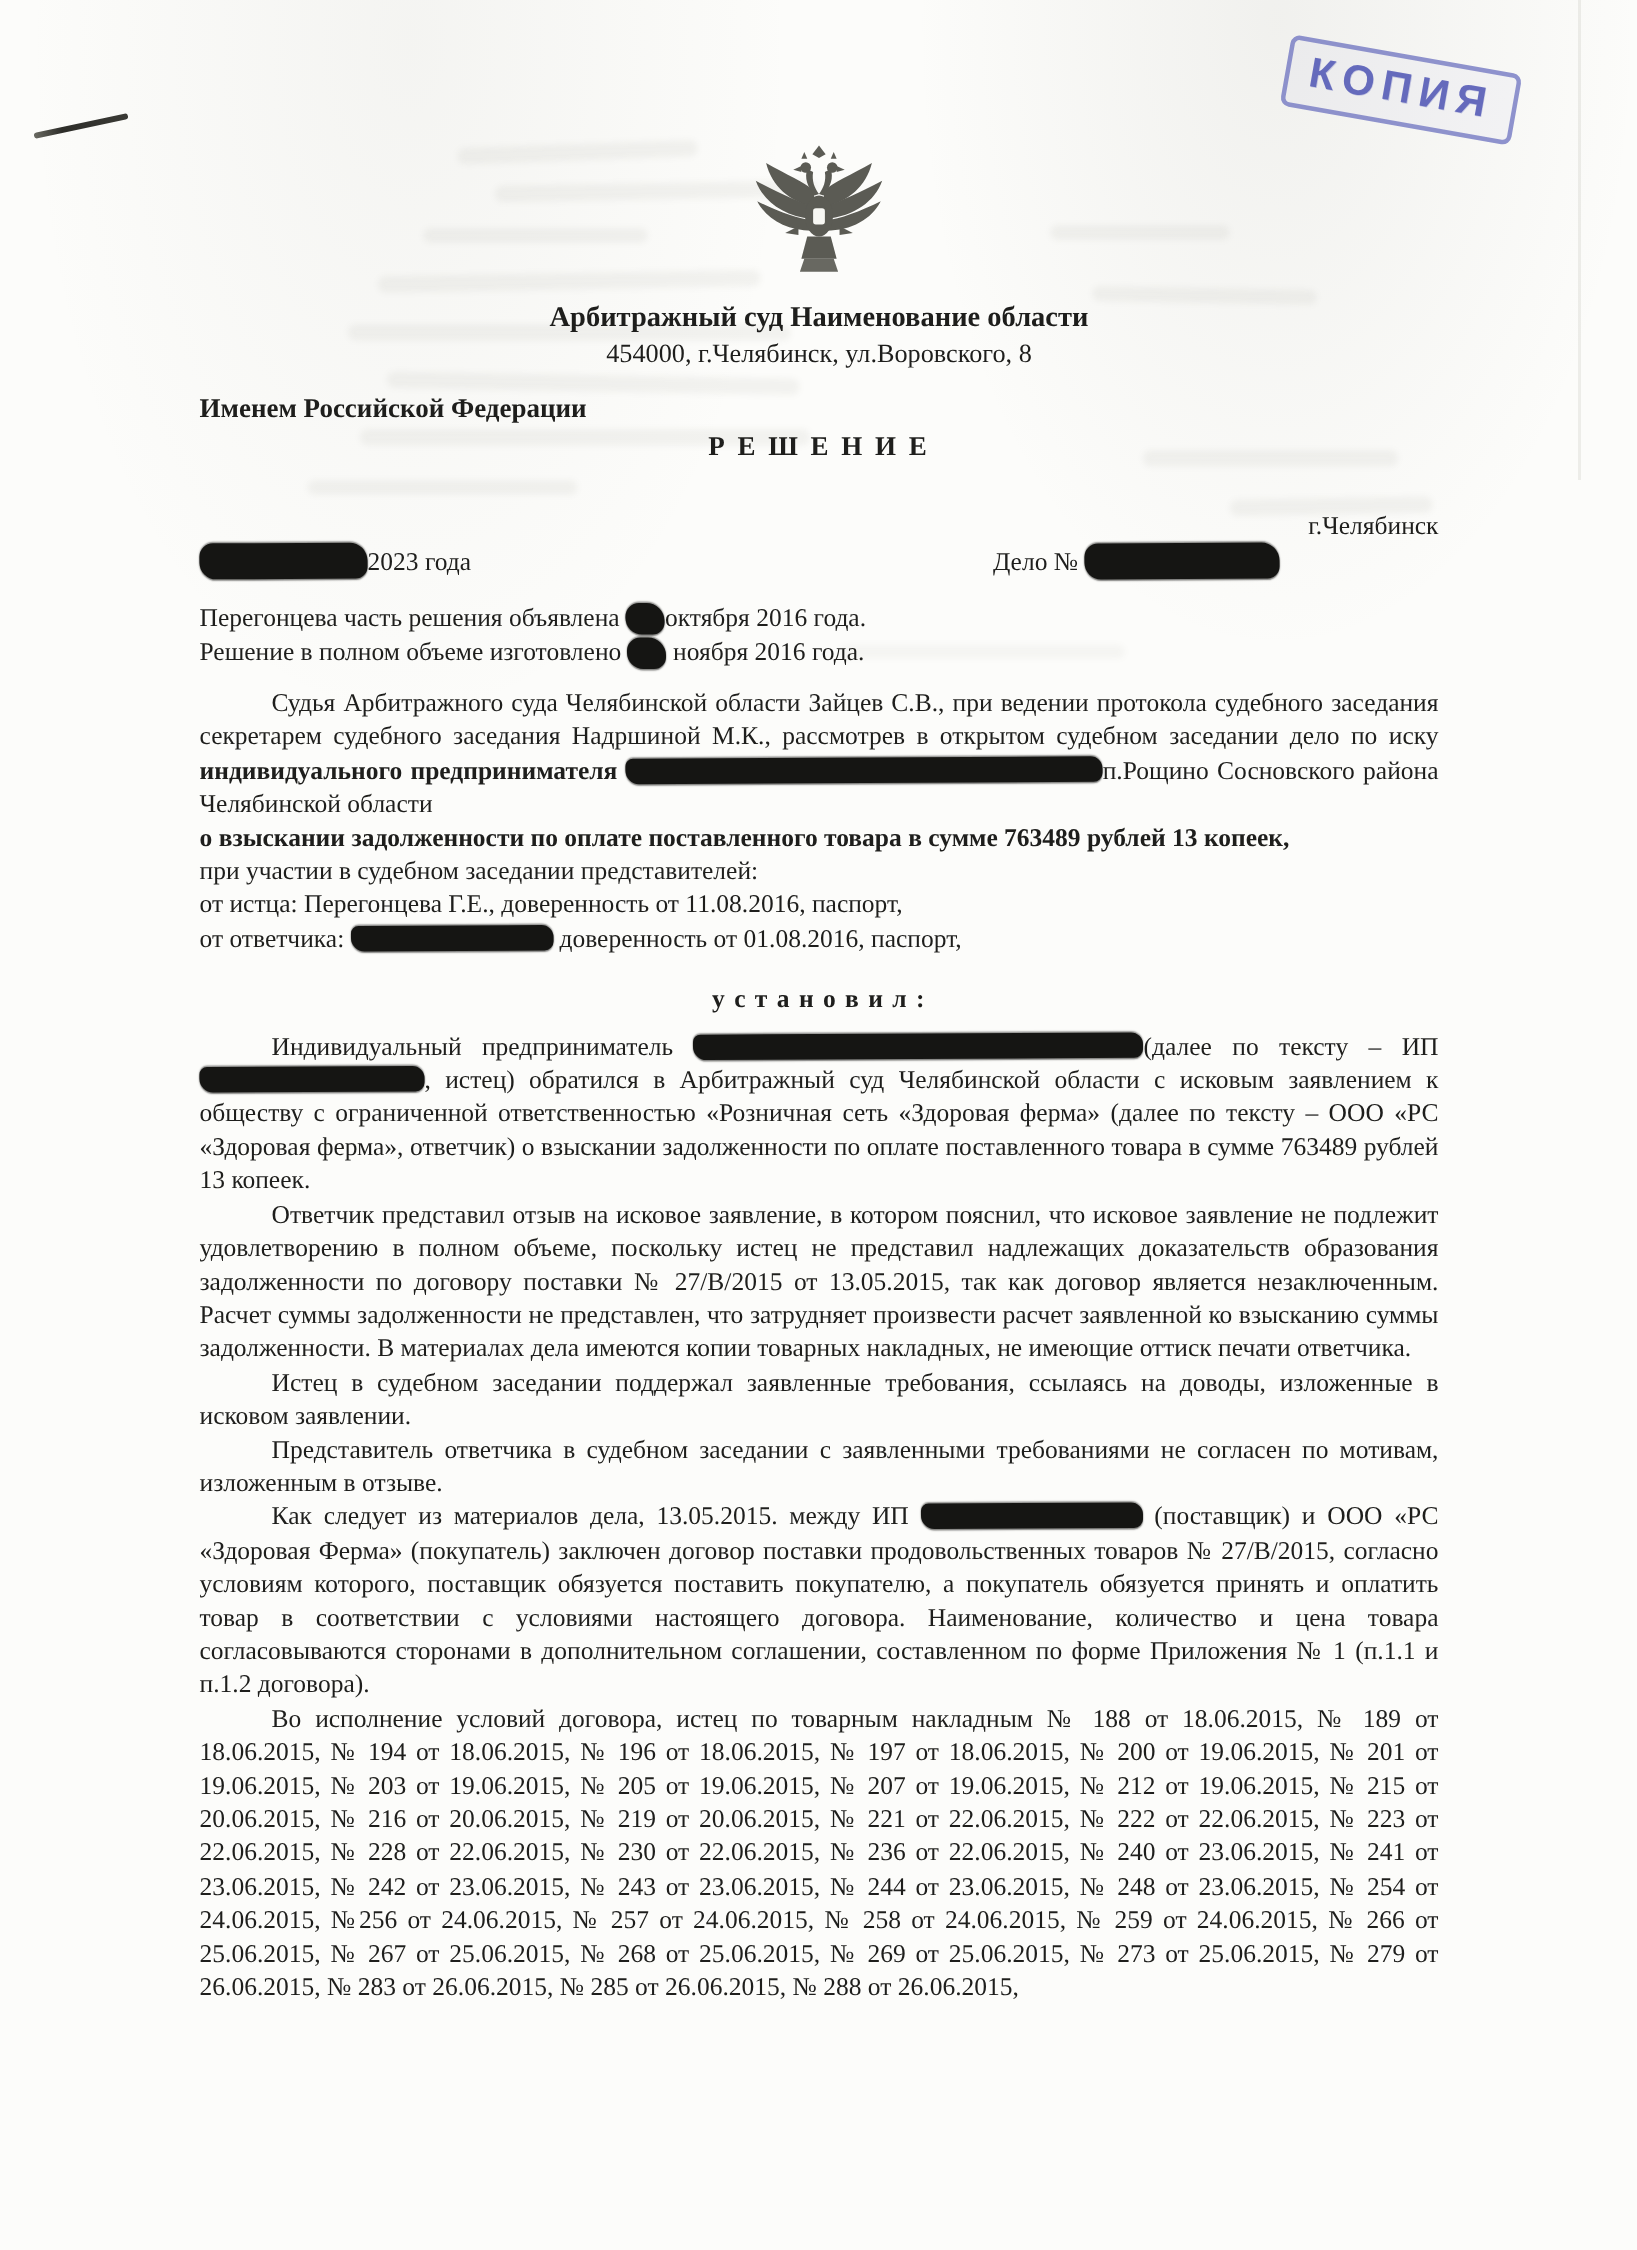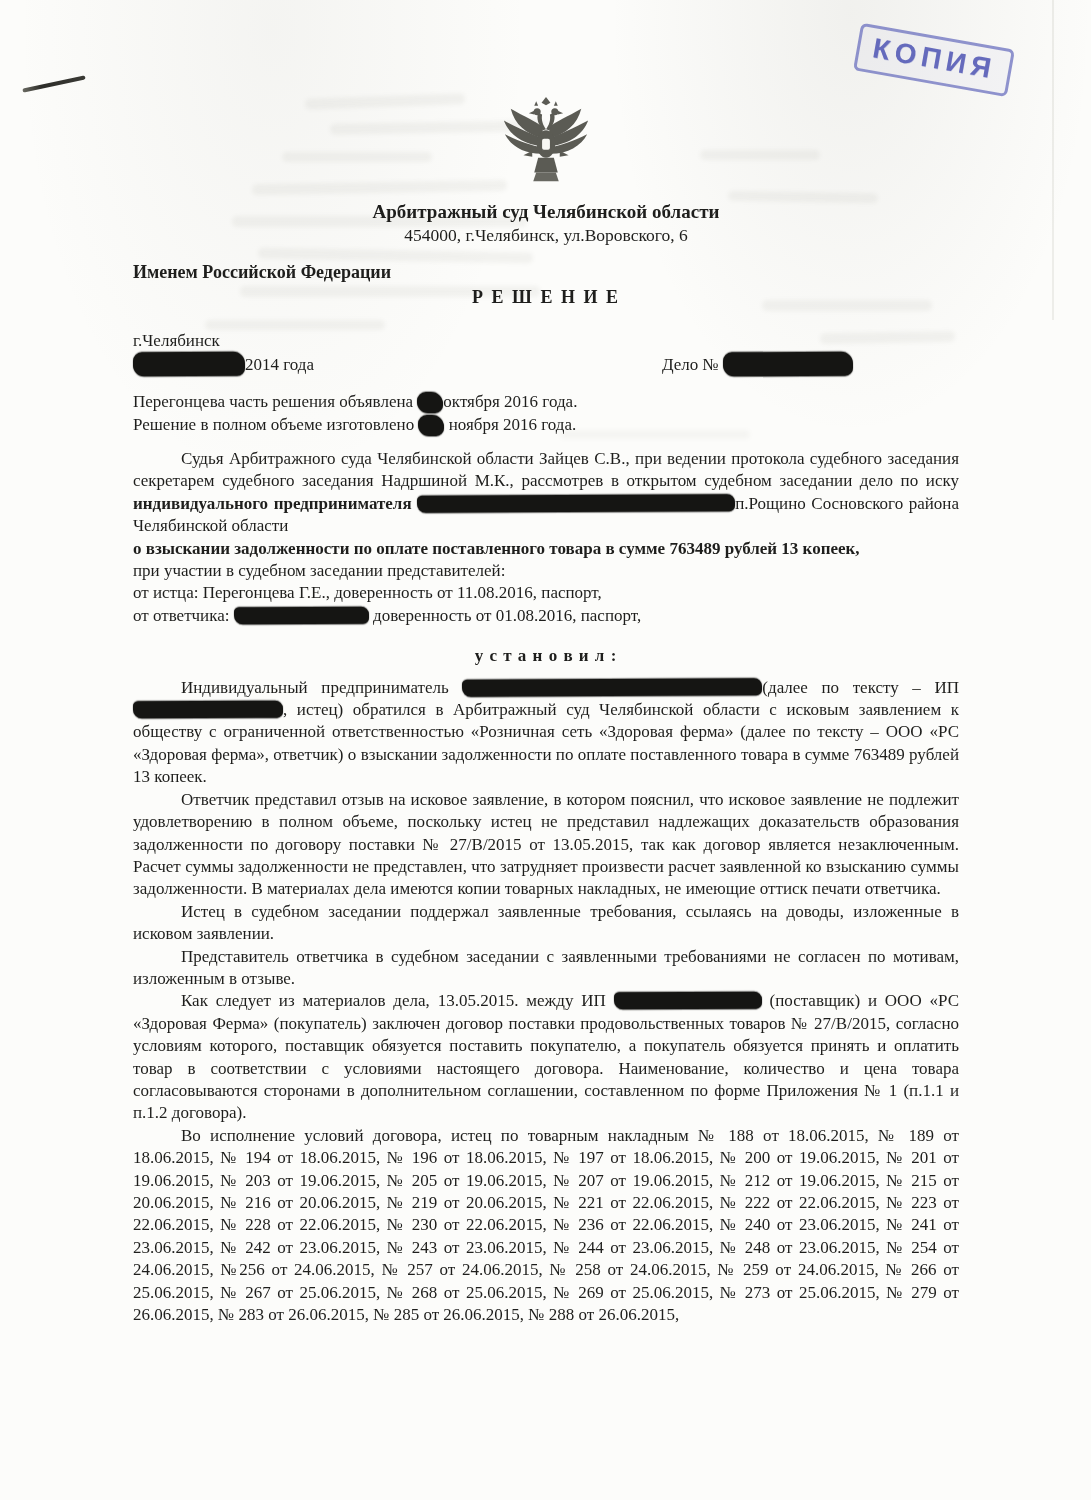--- a/index.html
+++ b/index.html
@@ -17,21 +17,21 @@
       #fcfcfa;
   }
   .content{position:absolute;left:133px;top:0;width:826px;}
   
   .emblem{margin:95px auto 0;width:98px;height:98px;}
   .court-name{margin-top:7px;text-align:center;font-weight:bold;font-size:19px;line-height:23px;}
   .court-address{text-align:center;font-size:17.5px;line-height:22px;margin-top:1px;}
   .in-name{margin-top:15px;text-align:left;font-weight:bold;font-size:18px;line-height:22px;}
   .title{margin-top:3px;text-align:center;font-weight:bold;font-size:18px;letter-spacing:2px;line-height:23px;}
   
-  .city{margin-top:21px;font-size:17px;line-height:22px;}
+  .city{margin-top:31px;font-size:17px;line-height:22px;text-align:right;}
   .date-row{display:flex;justify-content:space-between;font-size:17px;line-height:24px;margin-top:0;}
   .case-right{margin-right:106px;white-space:nowrap;}
   .line{font-size:17px;line-height:23px;}
   #announced{margin-top:13px;}
   
   #paragraphs{margin-top:12px;}
   .para{margin:0;font-size:17px;line-height:22.4px;text-align:justify;}
   .para.indent{text-indent:48px;}
   .para.heading{text-align:center;font-weight:bold;text-indent:0;margin:18px 0 9px 0;letter-spacing:1px;}
   .para.gap{margin-top:0;}
@@ -112,29 +112,29 @@
           <ellipse cx="50" cy="50" rx="9.5" ry="14"></ellipse>
           <path d="M42 64 L58 64 L62 79 L38 79 Z"></path>
           <path d="M40 79 L60 79 L63 88 L37 88 Z" opacity="0.92"></path>
           <path d="M36 57 L27 61.5 L36 63 Z"></path>
           <path d="M64 57 L73 61.5 L64 63 Z"></path>
         </g>
         <rect x="45.3" y="44" width="9.4" height="12.5" rx="2.6" fill="#f7f7f3" stroke="#5b5b54" stroke-width="1.4"></rect>
       </svg>
     </div>
 
-    <div class="court-name">Арбитражный суд Челябинской области</div>
-    <div class="court-address">454000, г.Челябинск, ул.Воровского, 6</div>
+    <div class="court-name">Арбитражный суд Наименование области</div>
+    <div class="court-address">454000, г.Челябинск, ул.Воровского, 8</div>
     <div class="in-name">Именем Российской Федерации</div>
     <div class="title">Р Е Ш Е Н И Е</div>
 
     <div class="city">г.Челябинск</div>
 
     <div class="date-row">
-      <div id="date-left"><span class="redact tall" style="width: 112px; height: 24px;"></span><span>2014 года</span></div>
+      <div id="date-left"><span class="redact tall" style="width: 112px; height: 24px;"></span><span>2023 года</span></div>
       <div id="case-right" class="case-right"><span>Дело № </span><span class="redact tall" style="width: 130px; height: 24px;"></span></div>
     </div>
 
     <div id="announced" class="line"><span>Перегонцева часть решения объявлена </span><span class="redact tall" style="width: 26px; height: 21px;"></span><span>октября 2016 года.</span></div>
     <div id="made" class="line"><span>Решение в полном объеме изготовлено </span><span class="redact tall" style="width: 26px; height: 21px;"></span><span> ноября 2016 года.</span></div>
 
     <div id="paragraphs">
         <p class="para indent gap"><span>Судья Арбитражного суда Челябинской области Зайцев С.В., при ведении протокола судебного заседания секретарем судебного заседания Надршиной М.К., рассмотрев в открытом судебном заседании дело по иску </span><span class="b">индивидуального предпринимателя </span><span class="redact" style="width: 318px;"></span><span>п.Рощино Сосновского района Челябинской области</span></p>
         <p class="para"><span class="b">о взыскании задолженности по оплате поставленного товара в сумме 763489 рублей 13 копеек,</span></p>
         <p class="para"><span>при участии в судебном заседании представителей:</span></p>

